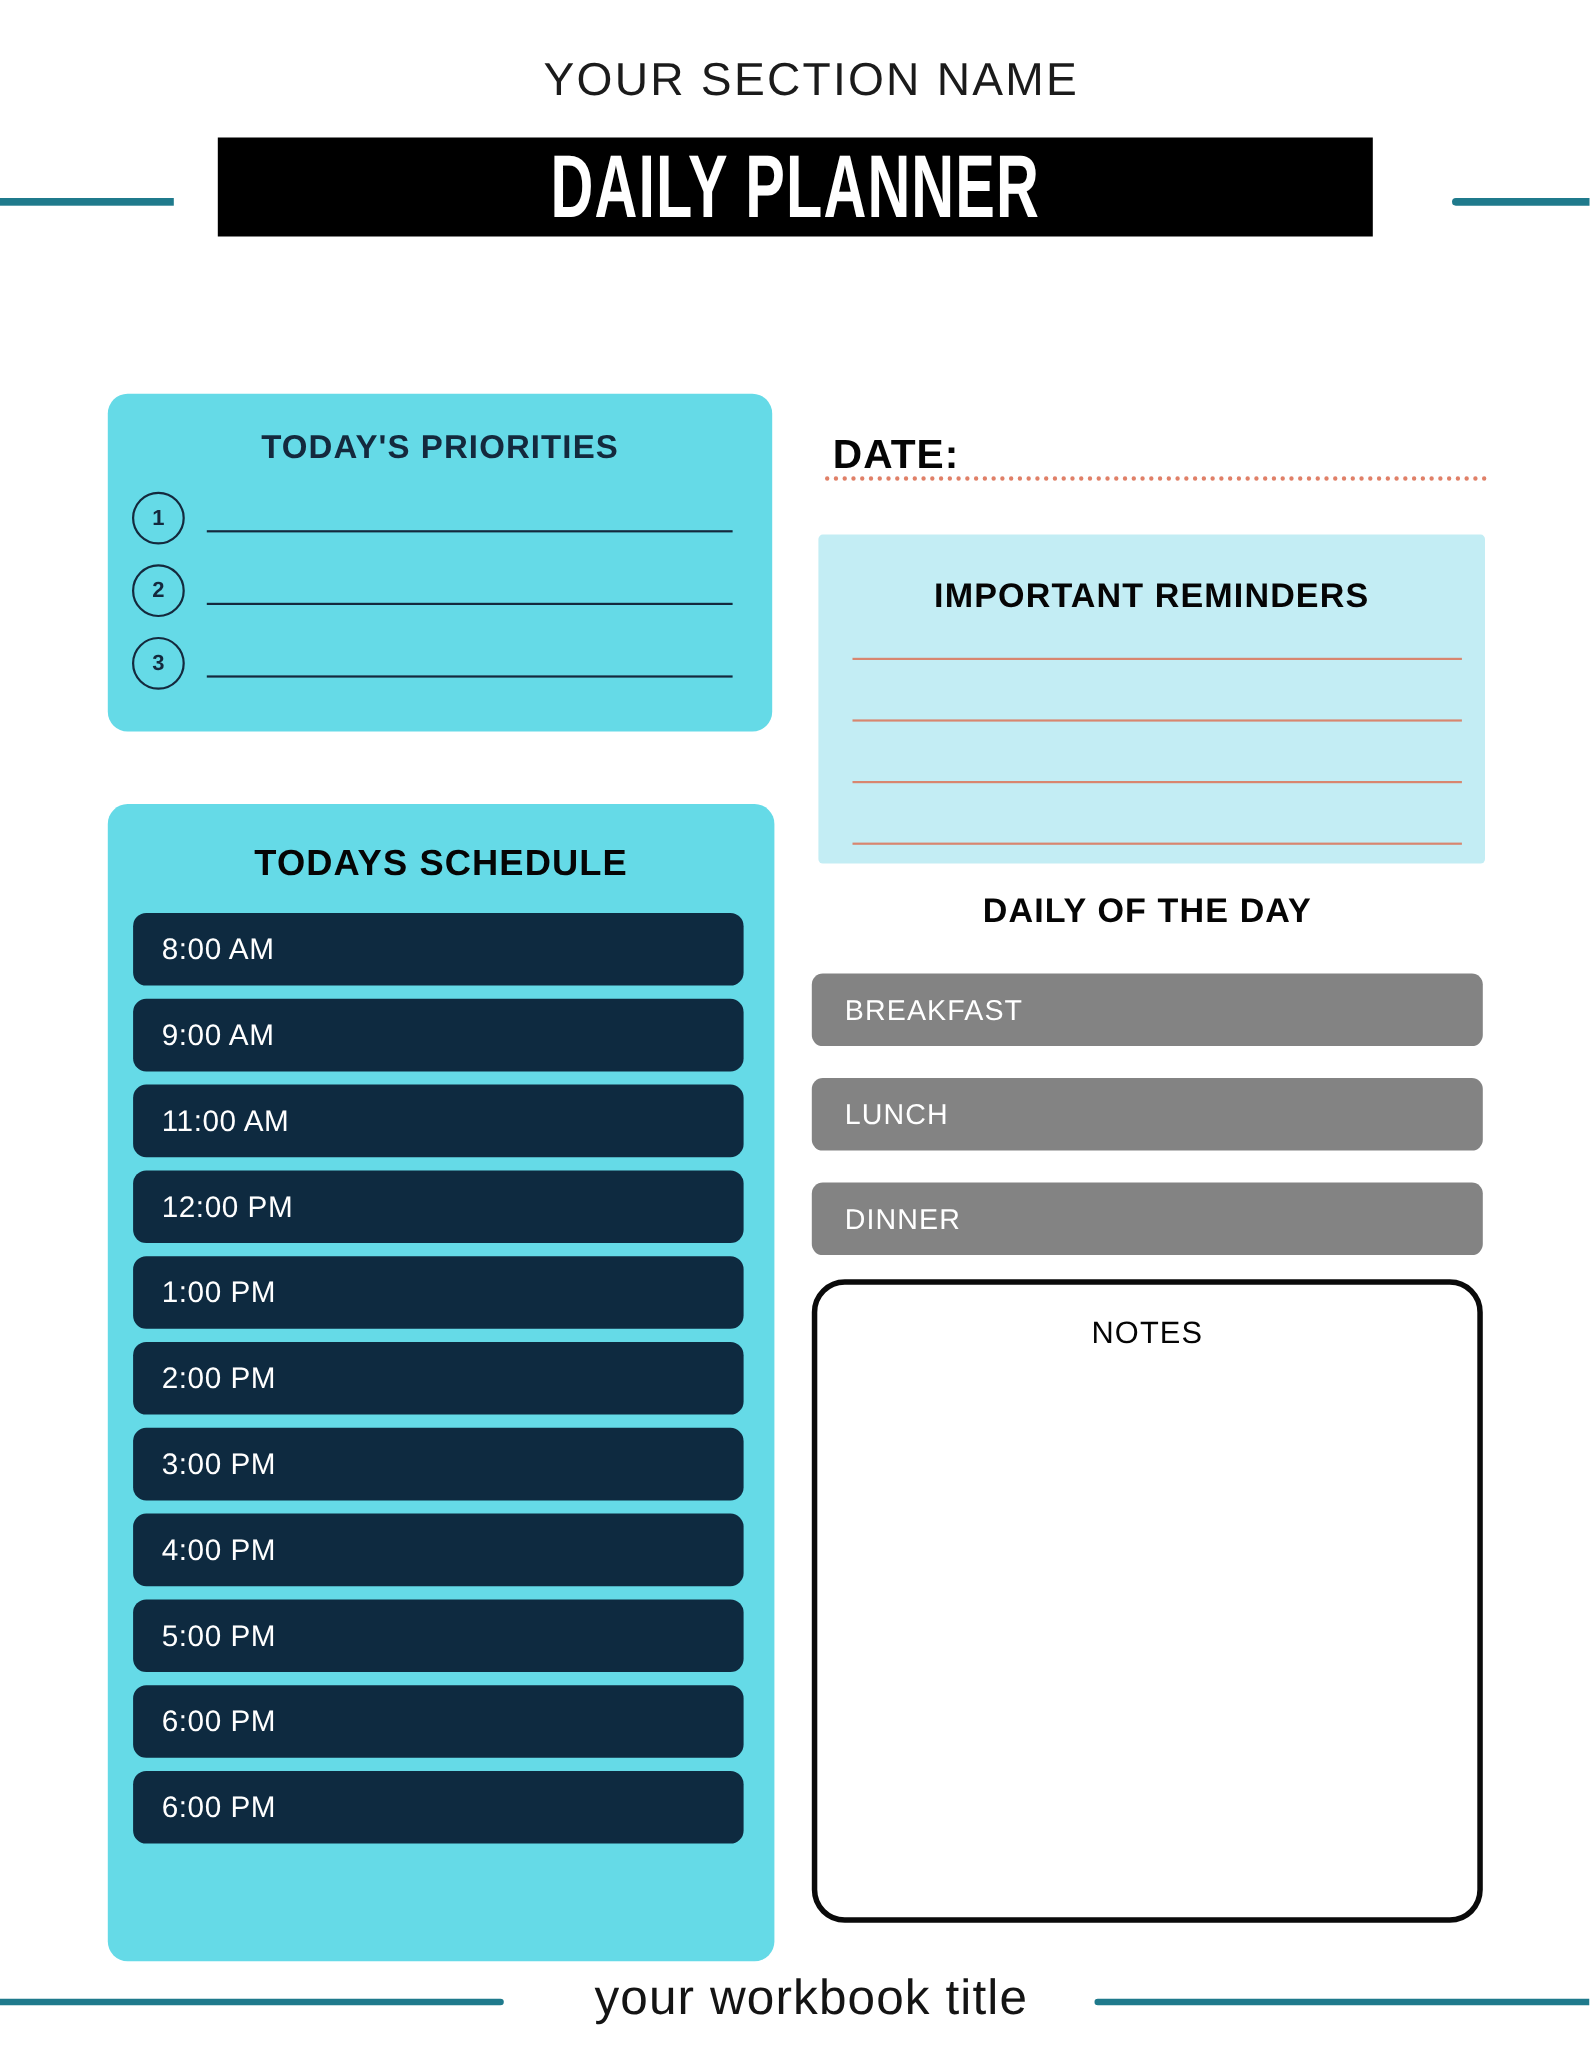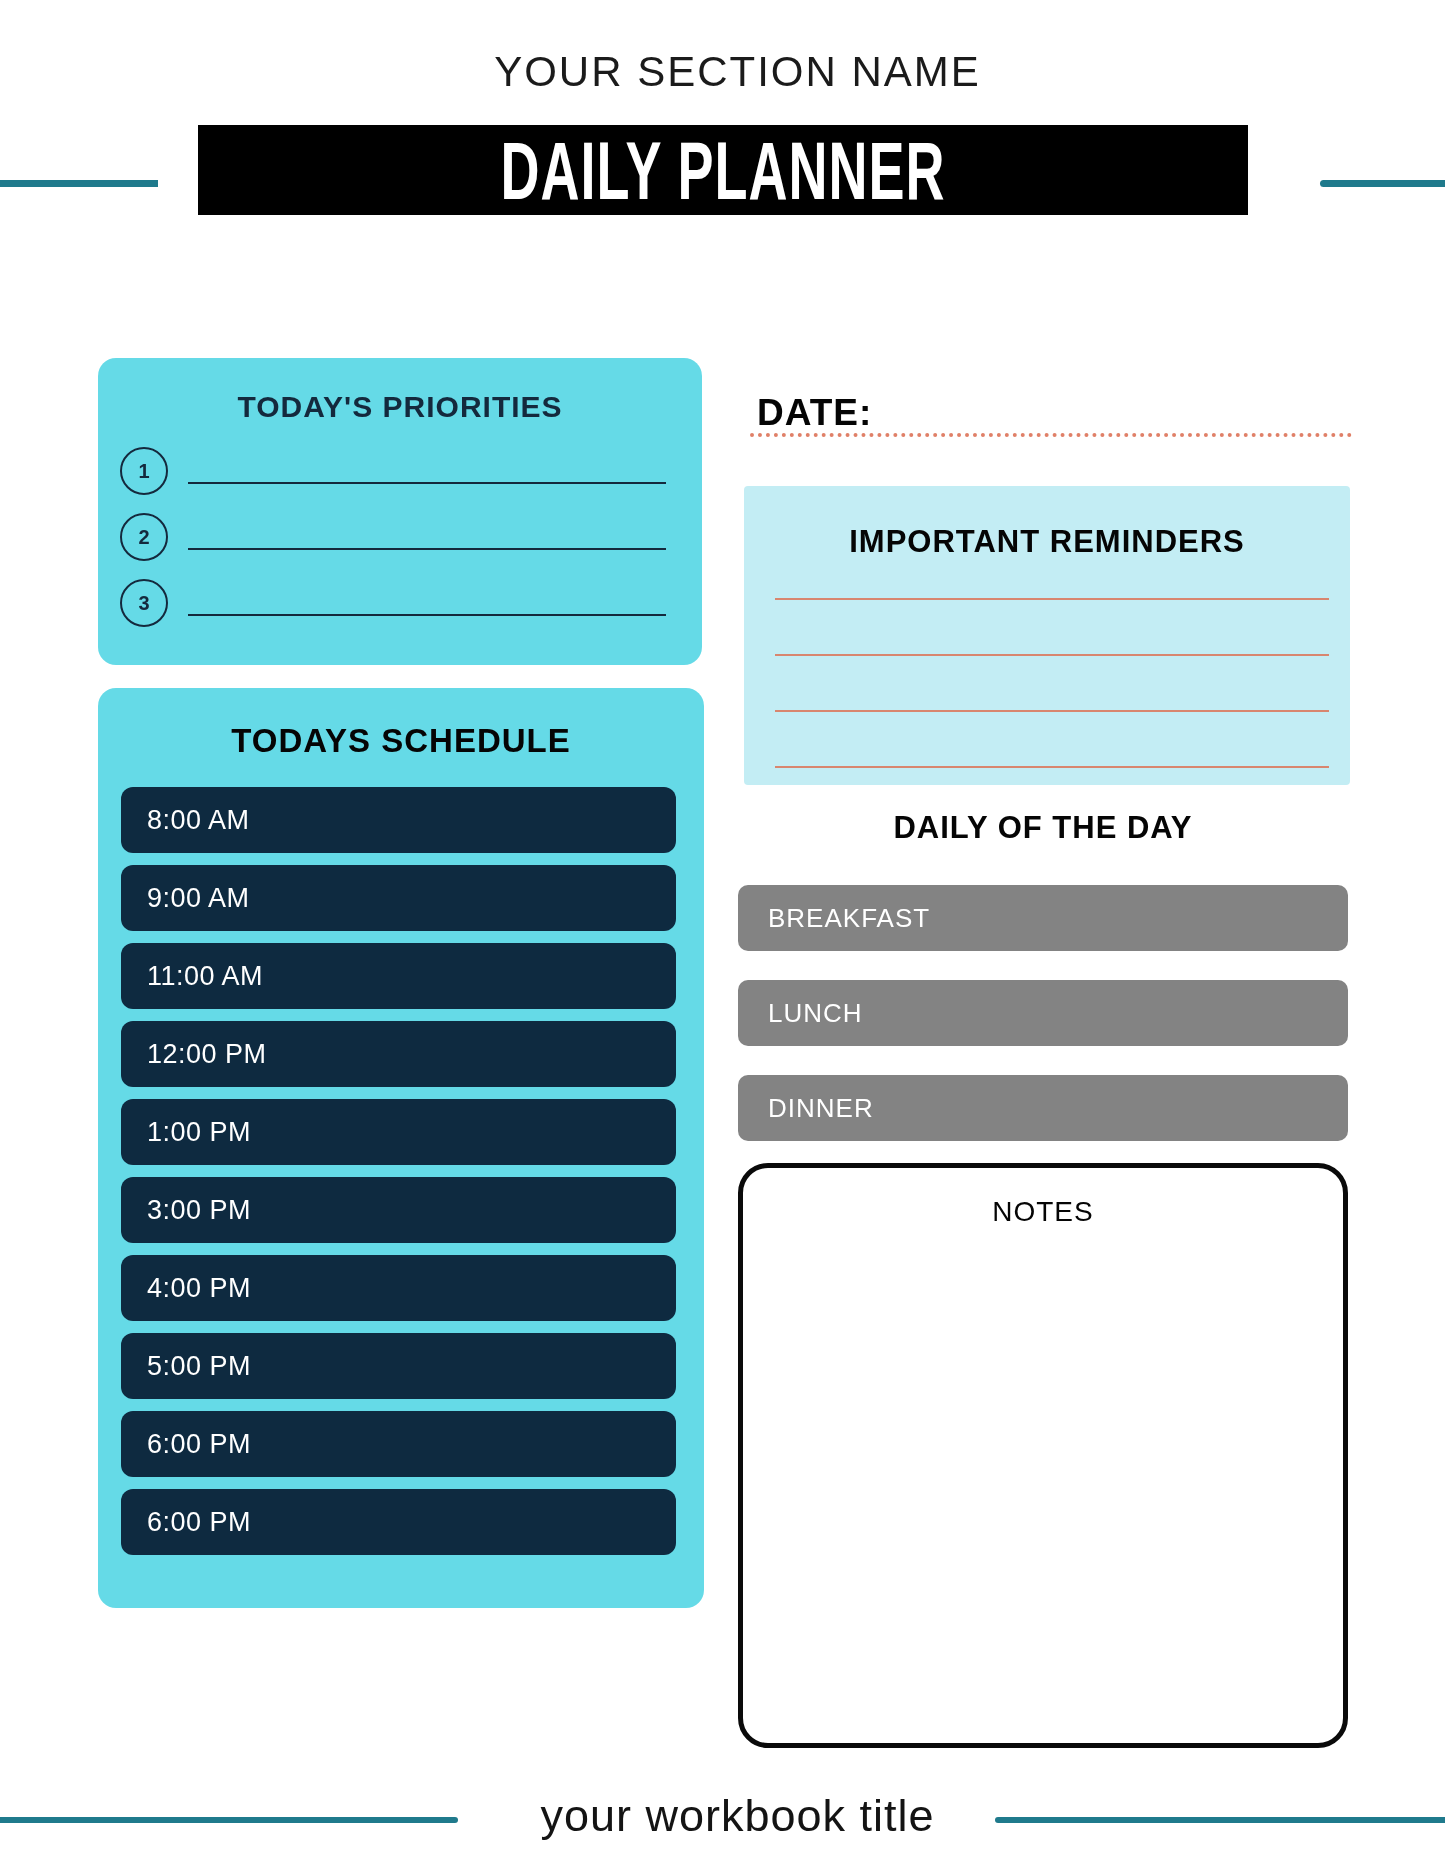--- a/index.html
+++ b/index.html
@@ -34,21 +34,21 @@
   .priority-row{display:flex;align-items:center;height:66px;}
   .num-circle{
     width:44px;height:44px;border:2.5px solid var(--navy-text,#14293d);border-radius:50%;
     display:flex;align-items:center;justify-content:center;flex:0 0 auto;
     font-size:20px;font-weight:700;color:var(--navy-text,#14293d);background:transparent;
   }
   .write-line{
     flex:1;margin-left:20px;height:0;border-bottom:2.5px solid var(--navy-text,#14293d);
     position:relative;top:12px;
   }
-  .schedule-box{left:98px;top:688px;width:606px;height:920px;}
+  .schedule-box{left:98px;top:731px;width:606px;height:1052px;}
   .schedule-title{
     text-align:center;padding-top:34px;font-weight:700;font-size:33px;
     color:#050505;letter-spacing:1px;
   }
   .slots{position:absolute;top:99px;left:23px;width:555px;display:flex;flex-direction:column;gap:12px;}
   .time-slot{
     height:66px;background:var(--navy-slot,#0e2a40);border-radius:12px;color:#ffffff;
     display:flex;align-items:center;padding-left:26px;font-size:27px;letter-spacing:0.5px;
   }
   
@@ -129,20 +129,23 @@
         </div>
 
         <div class="time-slot">
           <span>12:00 PM</span>
         </div>
 
         <div class="time-slot">
           <span>1:00 PM</span>
         </div>
 
+        <div class="time-slot">
+          <span>2:00 PM</span>
+        </div>
 
         <div class="time-slot">
           <span>3:00 PM</span>
         </div>
 
         <div class="time-slot">
           <span>4:00 PM</span>
         </div>
 
         <div class="time-slot">

